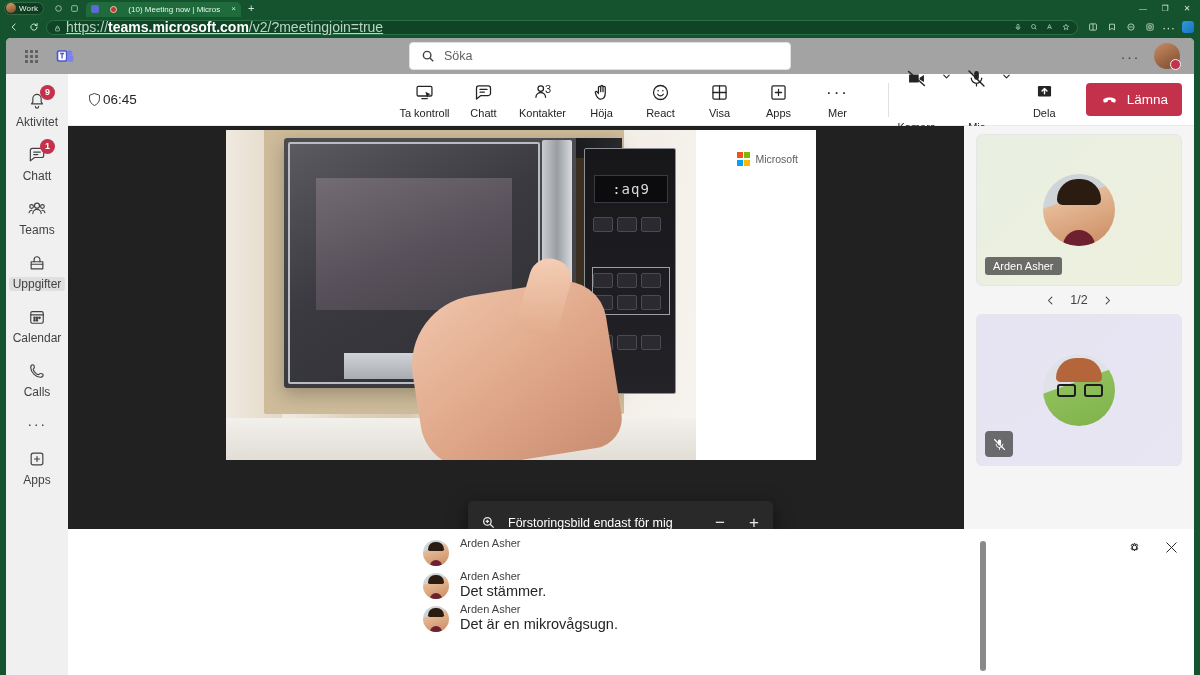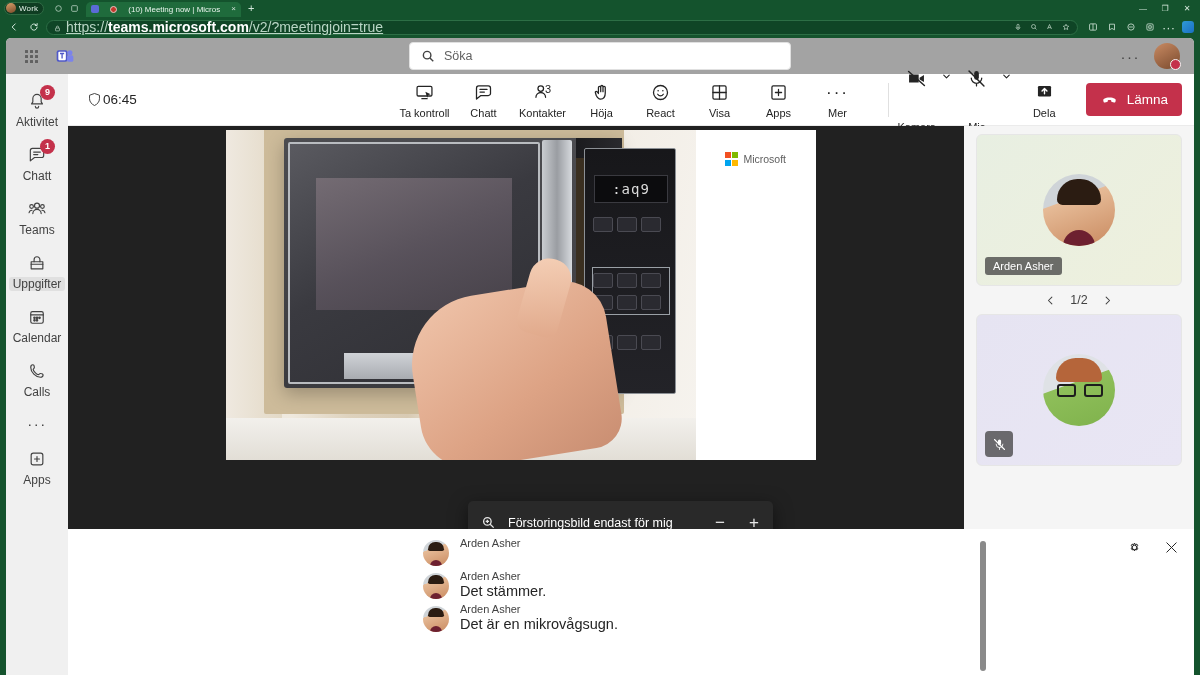--- a/index.html
+++ b/index.html
@@ -140,21 +140,21 @@
   .hand {
     position:absolute; left:188px; top:160px; width:200px; height:170px;
     background:linear-gradient(150deg,#f0c5ab,#dda385 60%,#c98e72);
     border-radius:70px 42px 30px 48px; transform:rotate(-9deg);
   }
   .finger {
     position:absolute; left:298px; top:128px; width:42px; height:78px; background:linear-gradient(160deg,#f5d0b7,#e0a88a);
     border-radius:20px 20px 12px 12px; transform:rotate(16deg);
   }
   .slide-white { flex:1; background:#ffffff; position:relative; }
-  .ms-logo { position:absolute; right:30px; top:22px; display:flex; align-items:center; gap:5px; }
+  .ms-logo { position:absolute; right:18px; top:22px; display:flex; align-items:center; gap:5px; }
   .ms-grid { display:grid; grid-template-columns:6px 6px; grid-template-rows:6px 6px; gap:1.5px; }
   .ms-grid i:nth-child(1){background:#f25022;} .ms-grid i:nth-child(2){background:#7fba00;}
   .ms-grid i:nth-child(3){background:#00a4ef;} .ms-grid i:nth-child(4){background:#ffb900;}
   .ms-txt { font-size:10.5px; color:#5e5e5e; }
 
   
   .ctx-menu {
     position:absolute; left:400px; top:375px; width:305px; background:#292929; border-radius:5px;
     box-shadow:0 5px 18px rgba(0,0,0,.5); padding:6px 0; color:#ffffff;
   }

